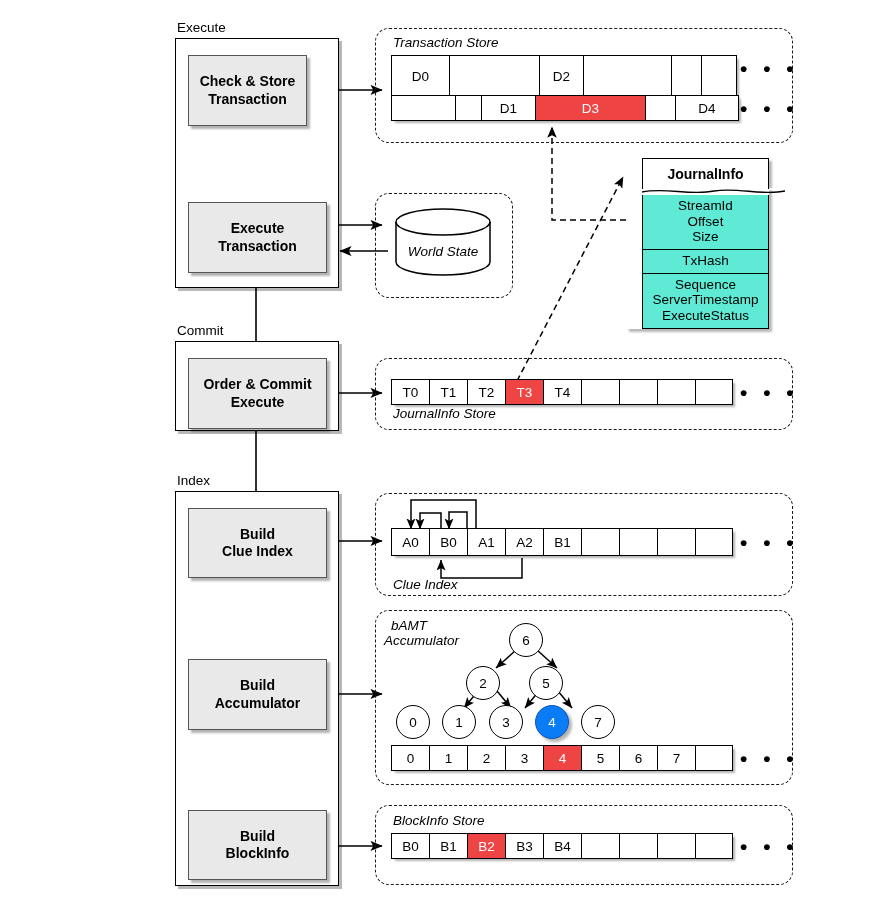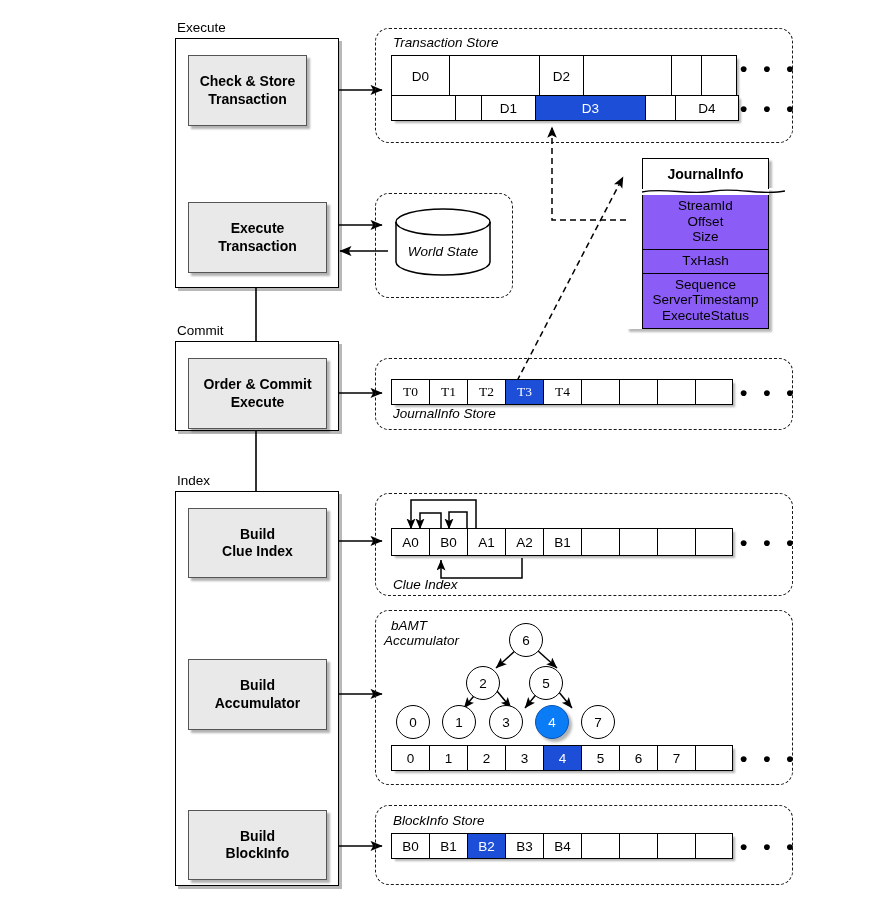--- a/index.html
+++ b/index.html
@@ -24,32 +24,32 @@
          background:transparent;box-sizing:border-box;}
   .store-cap{position:absolute;font-style:italic;font-size:13.5px;
              white-space:nowrap;color:#000;}
 
   
   .strip{position:absolute;display:flex;box-shadow:3px 3px 2px -1px rgba(0,0,0,.30);}
   .cell{border:1.4px solid #000;border-right-width:0;box-sizing:border-box;
         background:#fff;display:flex;align-items:center;justify-content:center;
         font-size:13.5px;color:#000;height:100%;}
   .cell:last-child{border-right-width:1.4px;}
-  .cell.sel{background:#1d4ed8;color:#fff;}
+  .cell.sel{background:#ef4444;color:#fff;}
 
   .dots{position:absolute;font-size:21px;letter-spacing:5px;line-height:1;
         color:#000;font-weight:bold;}
 
   
   .jcard{position:absolute;box-sizing:border-box;
          box-shadow:3px 3px 2px 0 rgba(0,0,0,.28);background:#fff;}
   .jhead{position:relative;border:1.4px solid #000;border-bottom:none;background:#fff;
          display:flex;align-items:center;justify-content:center;
          font-weight:bold;font-size:14px;}
-  .jsec{border:1.4px solid #000;border-top:none;background:#8b5cf6;
+  .jsec{border:1.4px solid #000;border-top:none;background:#5eead4;
         text-align:center;font-size:13.5px;line-height:1.16;padding:3px 0 4px;}
 
   
   .node{position:absolute;border:1.5px solid #000;border-radius:50%;
         background:#fff;display:flex;align-items:center;justify-content:center;
         font-size:13.5px;color:#000;box-sizing:border-box;}
   .node.sel{background:#0a7cf6;color:#fff;border-color:#0a55b5;
             box-shadow:3px 3px 3px rgba(0,0,0,.30);}
 
   svg.ov{position:absolute;left:0;top:0;width:880px;height:899px;
@@ -213,21 +213,21 @@
   <div class="phase-title" style="left:177px;top:323px;">Commit</div>
   <div class="phase" style="left:175px;top:341px;width:164px;height:90px;"></div>
   <div class="pbox" style="left:188px;top:358px;width:139px;height:71px;">
     <div>
       <div>Order &amp; Commit</div>
       <div>Execute</div>
     </div>
   </div>
 
   <div class="store" style="left:375px;top:358px;width:418px;height:72px;"></div>
-  <div class="strip" id="jstrip" style="left:391px;top:379px;height:26px;font-family:Liberation Serif, serif;">
+  <div class="strip" id="jstrip" style="left:391px;top:379px;height:26px;">
       <div class="cell" style="width: 38px;">
         <span>T0</span>
       </div>
       <div class="cell" style="width: 38px;">
         <span>T1</span>
       </div>
       <div class="cell" style="width: 38px;">
         <span>T2</span>
       </div>
       <div class="cell sel" style="width: 38px;">

